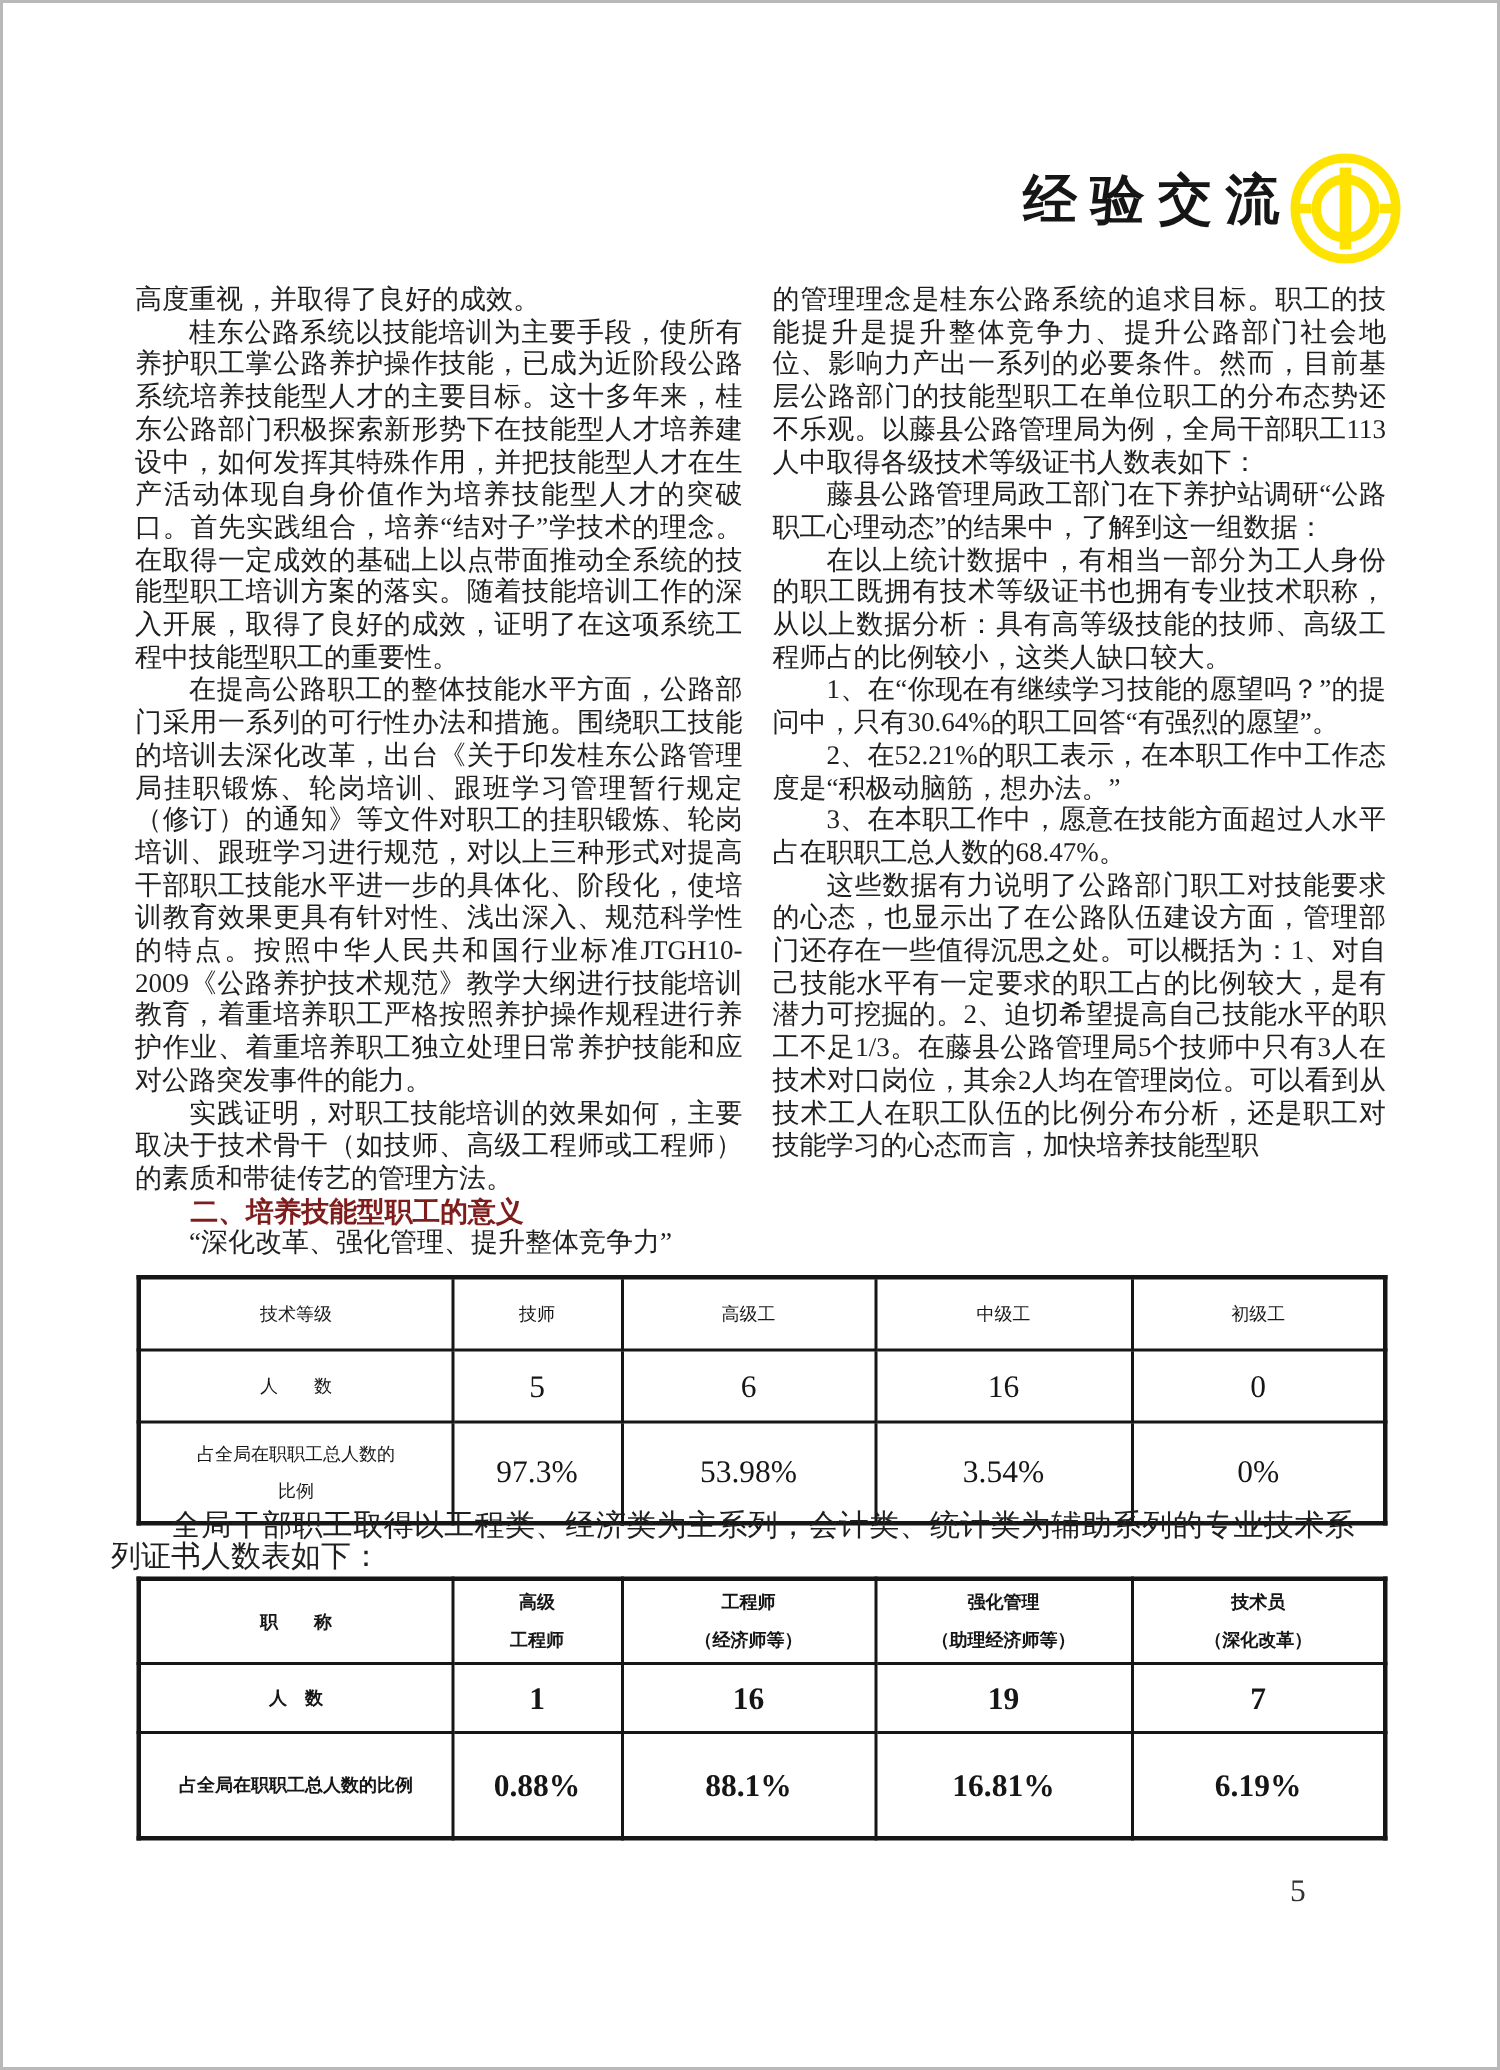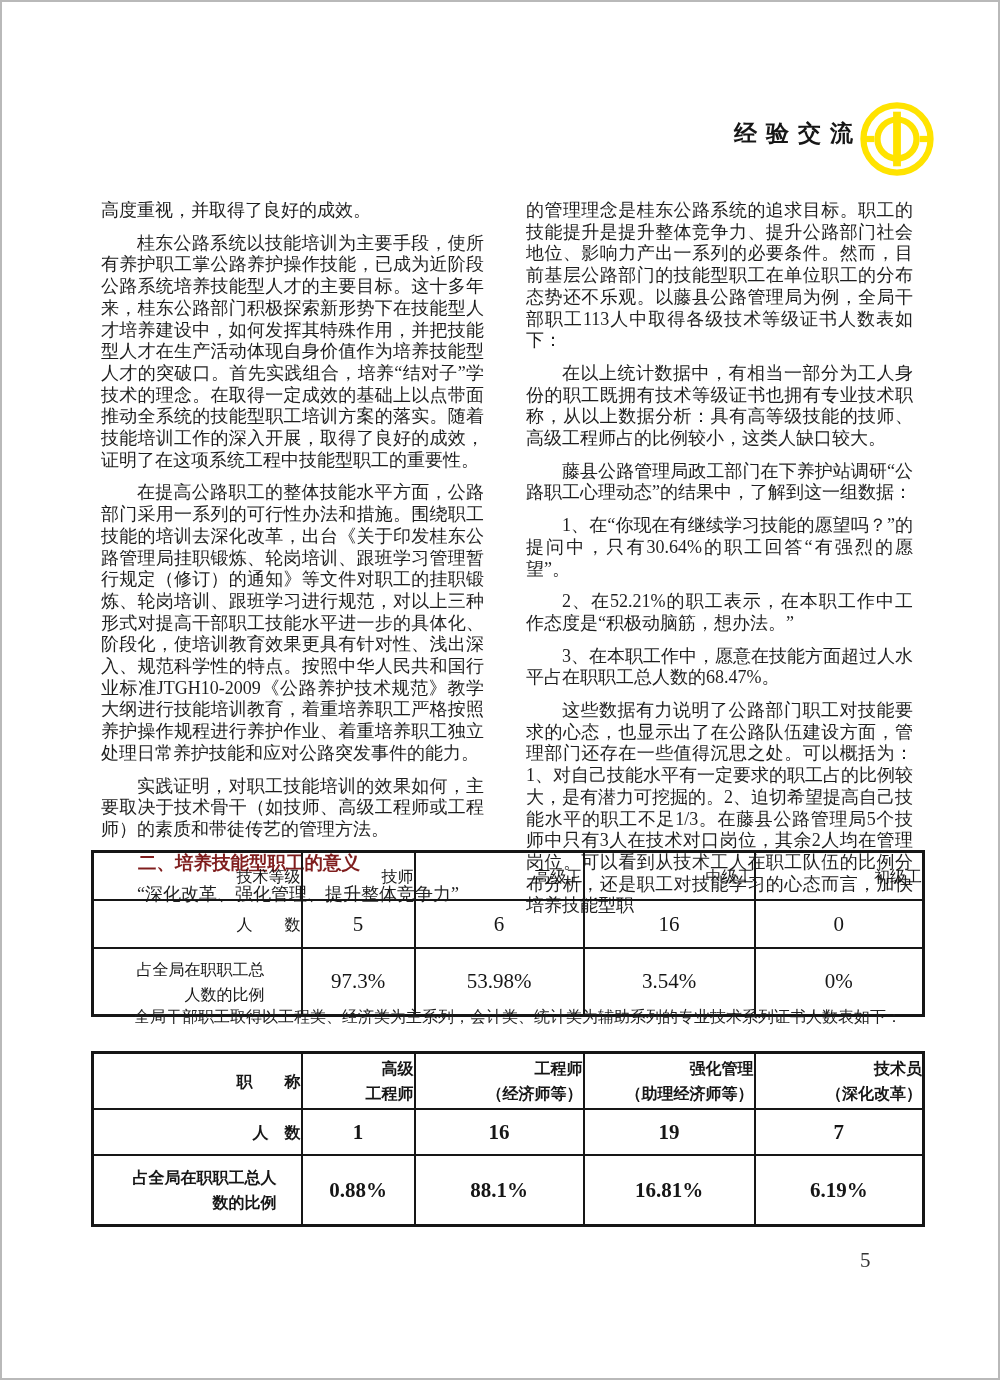--- a/index.html
+++ b/index.html
@@ -13,71 +13,71 @@
     color:#1f1f1f;
     overflow:hidden;
   }
   
   .header{
     position:absolute;top:98px;right:62px;height:78px;
     display:flex;align-items:center;gap:2px;
   }
   .header-title{
     font-family:"Liberation Sans",sans-serif;
-    font-weight:bold;font-size:23px;letter-spacing:9px;
+    font-weight:bold;font-size:36px;letter-spacing:9px;
     color:#161616;position:relative;top:-6px;margin-right:-6px;
     white-space:nowrap;
   }
   .logo{width:78px;height:78px;display:block;}
   
   .col{
     position:absolute;top:187px;
     font-size:18px;line-height:21.7px;
     text-align:justify;
   }
   .col-left{left:88px;width:405px;}
   .col-right{left:513px;width:409px;}
-  .col p{margin:11px;}
+  .col p{margin:0;}
   .indent{text-indent:2em;}
   .heading{
     font-family:"Liberation Sans",sans-serif;
     font-weight:bold;font-size:18.5px;text-indent:2em;
     color:#7f1d1d;
   }
   .gap-top{margin-top:15px;}
   
   table{
     position:absolute;left:89px;width:831px;
     border-collapse:collapse;table-layout:fixed;
     text-align:center;color:#161616;
   }
   .t1{top:848px;}
   .t2{top:1049px;font-weight:bold;}
   table{border:3px solid #161616;}
   td{border:2px solid #161616;padding:0;vertical-align:middle;}
   .cell-head,.cell-label{
     font-family:"Liberation Sans",sans-serif;
-    font-size:16px;line-height:25px;text-align:right;
+    font-size:12px;line-height:25px;
   }
   .cell-num,.cell-pct{
     font-family:"Liberation Serif",serif;
     font-size:21px;
   }
   .t1 .row-head td{height:46px;}
   .t1 .row-count td{height:46px;}
   .t1 .row-ratio td{height:65px;}
   .t2 .row-head td{height:54px;}
   .t2 .row-count td{height:44px;}
   .t2 .row-ratio td{height:68px;}
   .t1 .label-long{padding:0 36px;}
   .t2 .label-long{padding:0 24px;}
   
   .caption{
-    position:absolute;left:100px;top:1005px;width:829px;
-    margin:0;font-size:16px;line-height:20.5px;
+    position:absolute;left:72px;top:1005px;width:829px;
+    margin:0;font-size:20px;line-height:20.5px;
     text-align:justify;text-indent:2em;
   }
   
   .pageno{
     position:absolute;left:858px;top:1246px;
     font-size:21px;color:#333;
   }
 </style>
 </head>
 <body>
@@ -101,22 +101,22 @@
     <p>高度重视，并取得了良好的成效。</p>
     <p class="indent">桂东公路系统以技能培训为主要手段，使所有养护职工掌公路养护操作技能，已成为近阶段公路系统培养技能型人才的主要目标。这十多年来，桂东公路部门积极探索新形势下在技能型人才培养建设中，如何发挥其特殊作用，并把技能型人才在生产活动体现自身价值作为培养技能型人才的突破口。首先实践组合，培养“结对子”学技术的理念。在取得一定成效的基础上以点带面推动全系统的技能型职工培训方案的落实。随着技能培训工作的深入开展，取得了良好的成效，证明了在这项系统工程中技能型职工的重要性。</p>
     <p class="indent">在提高公路职工的整体技能水平方面，公路部门采用一系列的可行性办法和措施。围绕职工技能的培训去深化改革，出台《关于印发桂东公路管理局挂职锻炼、轮岗培训、跟班学习管理暂行规定（修订）的通知》等文件对职工的挂职锻炼、轮岗培训、跟班学习进行规范，对以上三种形式对提高干部职工技能水平进一步的具体化、阶段化，使培训教育效果更具有针对性、浅出深入、规范科学性的特点。按照中华人民共和国行业标准JTGH10-2009《公路养护技术规范》教学大纲进行技能培训教育，着重培养职工严格按照养护操作规程进行养护作业、着重培养职工独立处理日常养护技能和应对公路突发事件的能力。</p>
     <p class="indent">实践证明，对职工技能培训的效果如何，主要取决于技术骨干（如技师、高级工程师或工程师）的素质和带徒传艺的管理方法。</p>
     <p class="heading">二、培养技能型职工的意义</p>
     <p class="indent">“深化改革、强化管理、提升整体竞争力”</p>
   </div>
 
   <div class="col col-right">
     <p>的管理理念是桂东公路系统的追求目标。职工的技能提升是提升整体竞争力、提升公路部门社会地位、影响力产出一系列的必要条件。然而，目前基层公路部门的技能型职工在单位职工的分布态势还不乐观。以藤县公路管理局为例，全局干部职工113人中取得各级技术等级证书人数表如下：</p>
+    <p class="indent">藤县公路管理局政工部门在下养护站调研“公路职工心理动态”的结果中，了解到这一组数据：</p>
     <p class="indent gap-top">在以上统计数据中，有相当一部分为工人身份的职工既拥有技术等级证书也拥有专业技术职称，从以上数据分析：具有高等级技能的技师、高级工程师占的比例较小，这类人缺口较大。</p>
-    <p class="indent">藤县公路管理局政工部门在下养护站调研“公路职工心理动态”的结果中，了解到这一组数据：</p>
     <p class="indent">1、在“你现在有继续学习技能的愿望吗？”的提问中，只有30.64%的职工回答“有强烈的愿望”。</p>
     <p class="indent">2、在52.21%的职工表示，在本职工作中工作态度是“积极动脑筋，想办法。”</p>
     <p class="indent">3、在本职工作中，愿意在技能方面超过人水平占在职职工总人数的68.47%。</p>
     <p class="indent">这些数据有力说明了公路部门职工对技能要求的心态，也显示出了在公路队伍建设方面，管理部门还存在一些值得沉思之处。可以概括为：1、对自己技能水平有一定要求的职工占的比例较大，是有潜力可挖掘的。2、迫切希望提高自己技能水平的职工不足1/3。在藤县公路管理局5个技师中只有3人在技术对口岗位，其余2人均在管理岗位。可以看到从技术工人在职工队伍的比例分布分析，还是职工对技能学习的心态而言，加快培养技能型职</p>
   </div>
 
   <table class="t1">
     <colgroup>
       <col style="width:209px">
         <col style="width:113px">

